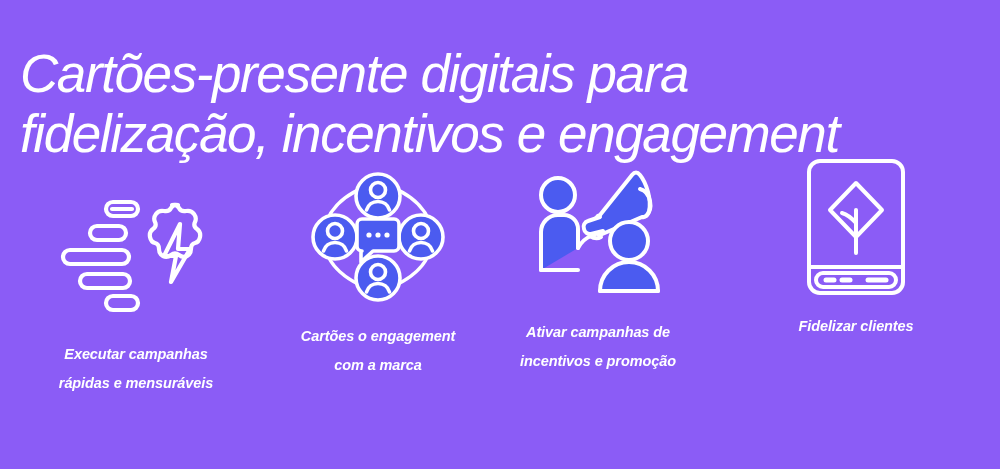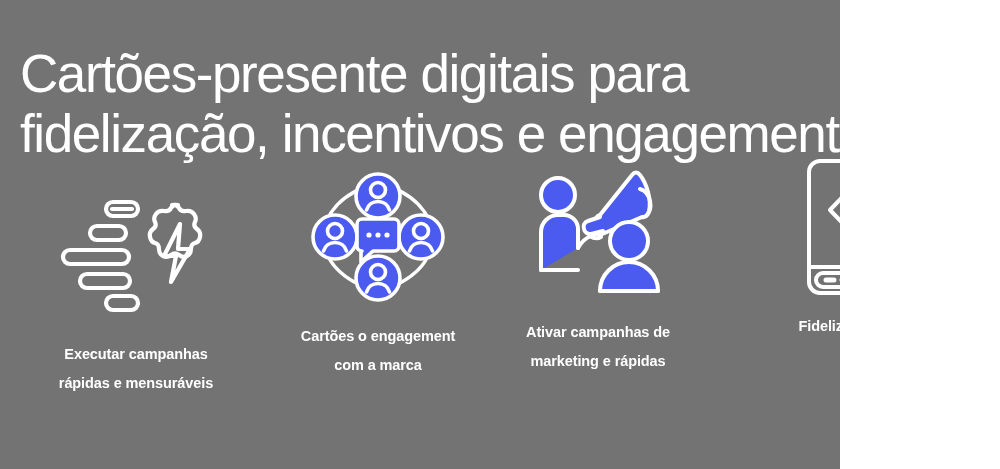--- a/index.html
+++ b/index.html
@@ -7,24 +7,25 @@
     padding: 0;
   }
   body {
     width: 1000px;
     height: 469px;
     overflow: hidden;
     font-family: "Liberation Sans", sans-serif;
   }
   #hero {
     position: relative;
-    width: 840px;
+    width: 1000px;
     height: 469px;
-    background: #737373;
+    background: #8b5cf6;
     box-sizing: border-box;
+    font-style: italic;
   }
 
   
   #heading {
     position: absolute;
     left: 20px;
     top: 8px;
     width: 960px;
     color: #ffffff;
     font-family: "Liberation Sans", sans-serif;
@@ -178,21 +179,21 @@
           <path d="M72 50 l-12 4 a6 6 0 0 0 -4 8 a6 6 0 0 0 7 5 l12 -3" fill="#4b5bf0"></path>
 
           <path d="M112 22 q8 2 10 12 q2 10 -4 15"></path>
 
           <circle cx="101" cy="74" r="19" fill="#4b5bf0"></circle>
           <path d="M72 124 a 29 29 0 0 1 58 0 z" fill="#4b5bf0"></path>
           <line x1="72" y1="124" x2="130" y2="124"></line>
         </svg>
       </div>
       <div class="feature-label">Ativar campanhas de
-marketing e rápidas</div>
+incentivos e promoção</div>
     </div>
 
     <div class="feature f4">
       <div class="feature-icon">
         <svg width="104" height="140" viewBox="0 0 104 140" fill="none" stroke="#ffffff" stroke-width="4" stroke-linecap="round" stroke-linejoin="round">
 
           <rect x="5" y="4" width="94" height="132" rx="11"></rect>
 
           <line x1="5" y1="110" x2="99" y2="110"></line>
           <rect x="12" y="116" width="80" height="14" rx="7"></rect>

